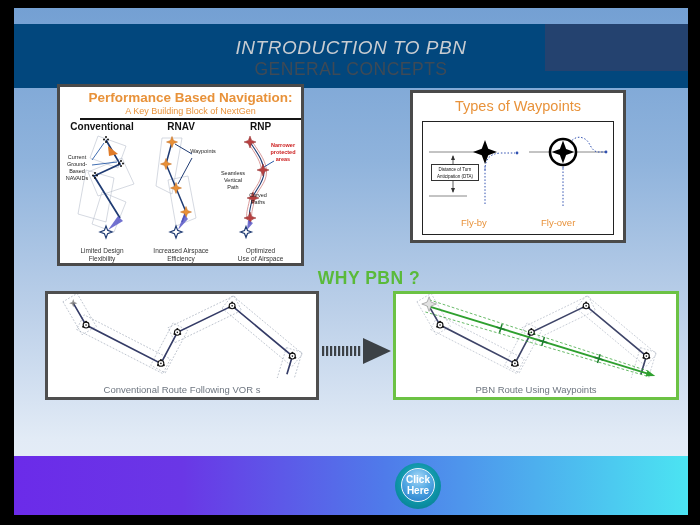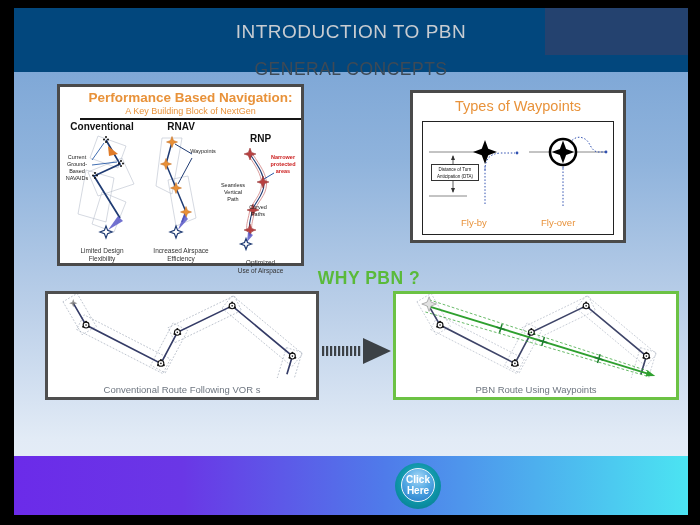--- a/index.html
+++ b/index.html
@@ -1,21 +1,21 @@
 <!DOCTYPE html>
 <html><head>
 <meta charset="utf-8">
 <style>
   html,body{margin:0;padding:0;background:#000;}
   *{box-sizing:border-box;font-family:"Liberation Sans",sans-serif;}
   #stage{position:relative;width:700px;height:525px;background:#000;overflow:hidden;}
   #slide{position:absolute;left:14px;top:8px;width:674px;height:507px;
     background:linear-gradient(180deg,#74A0D3 0%,#8FB3DC 30%,#BCD0E9 60%,#E2EBF6 85%,#EAF1F8 100%);}
   
-  .titlebar{position:absolute;left:0;top:0;width:100%;height:64px;background:#02477D;}
+  .titlebar{position:absolute;left:0;top:16px;width:100%;height:64px;background:#02477D;font-style:italic;}
   .titlebar-right{position:absolute;right:0;top:0;width:143px;height:47px;background:#24426F;}
   .titlebar-text{position:absolute;left:0;top:0;width:100%;height:47px;line-height:47px;
     text-align:center;color:#C8CCD1;font-size:19px;letter-spacing:.5px;}
   .section-heading{position:absolute;left:0;top:51px;width:100%;text-align:center;
     color:#3E4A56;font-size:17.5px;letter-spacing:.5px;}
   
   .panel{position:absolute;background:#fff;border:3px solid #4A4A4A;}
   
   #pbn-panel{left:43px;top:76px;width:247px;height:182px;}
   .pbn-titleblock{border-bottom:2px solid #151515;padding:3px 2px 2px;text-align:center;margin-left:20px;}
@@ -125,21 +125,21 @@
             <path fill="#E89038" stroke="#C06818" stroke-width="0.5" d="M34,48.5 L35.485,52.515 L39.5,54 L35.485,55.485 L34,59.5 L32.515,55.485 L28.5,54 L32.515,52.515 Z"></path>
             <path fill="#E89038" stroke="#C06818" stroke-width="0.5" d="M44,72.5 L45.485,76.515 L49.5,78 L45.485,79.485 L44,83.5 L42.515,79.485 L38.5,78 L42.515,76.515 Z"></path>
             <polygon points="42,80 46,85 36,96" fill="#5858C8" opacity="0.85"></polygon>
             <path fill="#fff" stroke="#1F3B73" stroke-width="1.2" d="M34,92 L35.62,96.38 L40,98 L35.62,99.62 L34,104 L32.38,99.62 L28,98 L32.38,96.38 Z"></path>
           </svg>
           <div class="tinylabel" style="left:44px;top:28px;width:34px;">Waypoints</div>
           <div class="col-cap">Increased Airspace
 Efficiency</div>
         </div>
 
-        <div class="col" style="left:160px;width:81px;margin-top:12px;">
+        <div class="col" style="left:160px;width:81px;">
           <div class="col-h">RNP</div>
           <svg width="81" height="108" viewBox="0 0 81 108">
             <g fill="none" stroke="#D08080" stroke-width="0.8">
               <path d="M27.5,8 C35.5,20 41.5,28 41.5,38 C41.5,50 31.5,56 29.5,66 C27.5,76 25.5,80 27.5,86"></path>
               <path d="M32.5,8 C40.5,20 46.5,28 46.5,38 C46.5,50 36.5,56 34.5,66 C32.5,76 30.5,80 32.5,86"></path>
             </g>
             <path d="M30,8 C38,20 44,28 44,38 C44,50 34,56 32,66 C30,76 28,80 30,86" fill="none" stroke="#1F3B73" stroke-width="1.1"></path>
             <line x1="54" y1="27" x2="44" y2="33" stroke="#2A5CA8" stroke-width="1"></line>
             <path fill="#B84040" stroke="#8E2F2F" stroke-width="0.5" d="M30,2 L31.62,6.38 L36,8 L31.62,9.620000000000001 L30,14 L28.38,9.620000000000001 L24,8 L28.38,6.38 Z"></path>
             <path fill="#B84040" stroke="#8E2F2F" stroke-width="0.5" d="M43,30 L44.62,34.38 L49,36 L44.62,37.62 L43,42 L41.38,37.62 L37,36 L41.38,34.38 Z"></path>

